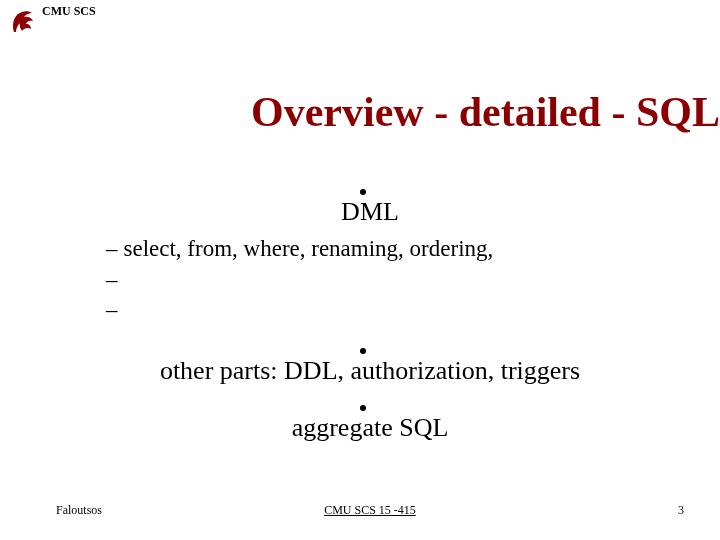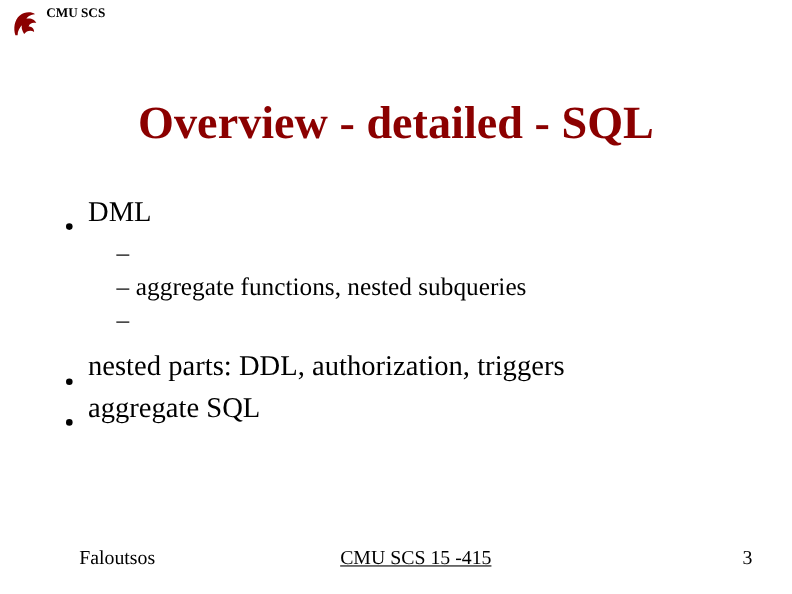--- a/index.html
+++ b/index.html
@@ -28,36 +28,37 @@
     font-size: 12px;
     font-weight: bold;
     align-self: flex-start;
     margin-top: -2px;
   }
   .title {
     position: absolute;
     top: 88px;
     left: 0;
     right: 0;
-    text-align: center;
+    text-align: right;
     font-size: 42px;
     color: #8b0000;
   }
   .content {
     position: absolute;
     top: 176px;
     left: 60px;
     right: 40px;
     font-size: 26px;
     line-height: 1.28;
   }
   .bullet-l1 {
     display: flex;
-    align-items: flex-end;
+    align-items: center;
     margin-bottom: 4px;
+    flex-direction: column;
   }
   .bullet-l1 .dot {
     width: 6px;
     height: 6px;
     background: #000;
     border-radius: 50%;
     margin-top: 13px;
     margin-right: 14px;
     flex-shrink: 0;
   }
@@ -72,23 +73,23 @@
     display: flex;
     align-items: flex-start;
   }
   .sub-item .dash {
     margin-right: 6px;
     flex-shrink: 0;
   }
   .footer {
     position: absolute;
     bottom: 22px;
-    left: 72px;
+    left: 56px;
     right: 36px;
-    font-size: 18px;
+    font-size: 12px;
     display: flex;
     justify-content: space-between;
     align-items: flex-start;
   }
   .footer .center {
     position: absolute;
     left: 0;
     right: 0;
     text-align: center;
     text-decoration: underline;
@@ -113,32 +114,32 @@
 <h1 class="title">Overview - detailed - SQL</h1>
 
 <div class="content">
   <div class="bullet-l1">
     <span class="dot"></span>
     <span>DML</span>
   </div>
   <div class="sub-block">
     <div class="sub-item">
       <span class="dash">–</span>
+      <span>select, from, where, renaming, ordering,</span>
     </div>
     <div class="sub-item">
       <span class="dash">–</span>
-      <span> aggregate functions, nested subqueries</span>
     </div>
     <div class="sub-item">
       <span class="dash">–</span>
     </div>
   </div>
   <div class="bullet-l1">
     <span class="dot"></span>
-    <span>nested parts: DDL, authorization, triggers</span>
+    <span>other parts: DDL, authorization, triggers</span>
   </div>
   <div class="bullet-l1">
     <span class="dot"></span>
     <span>aggregate SQL</span>
   </div>
 </div>
 
 <div class="footer">
   <span class="left">Faloutsos</span>
   <span class="center">CMU SCS 15 -415</span>

